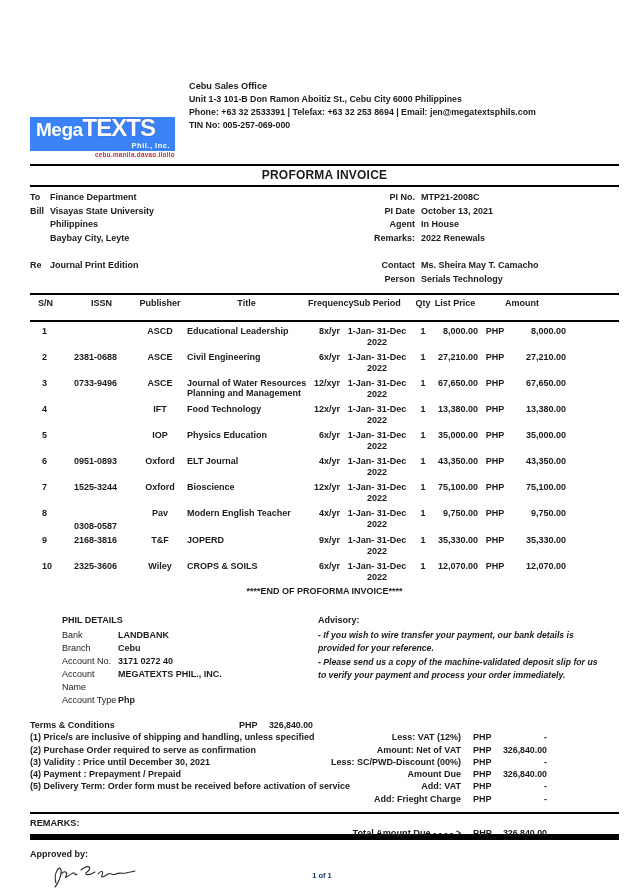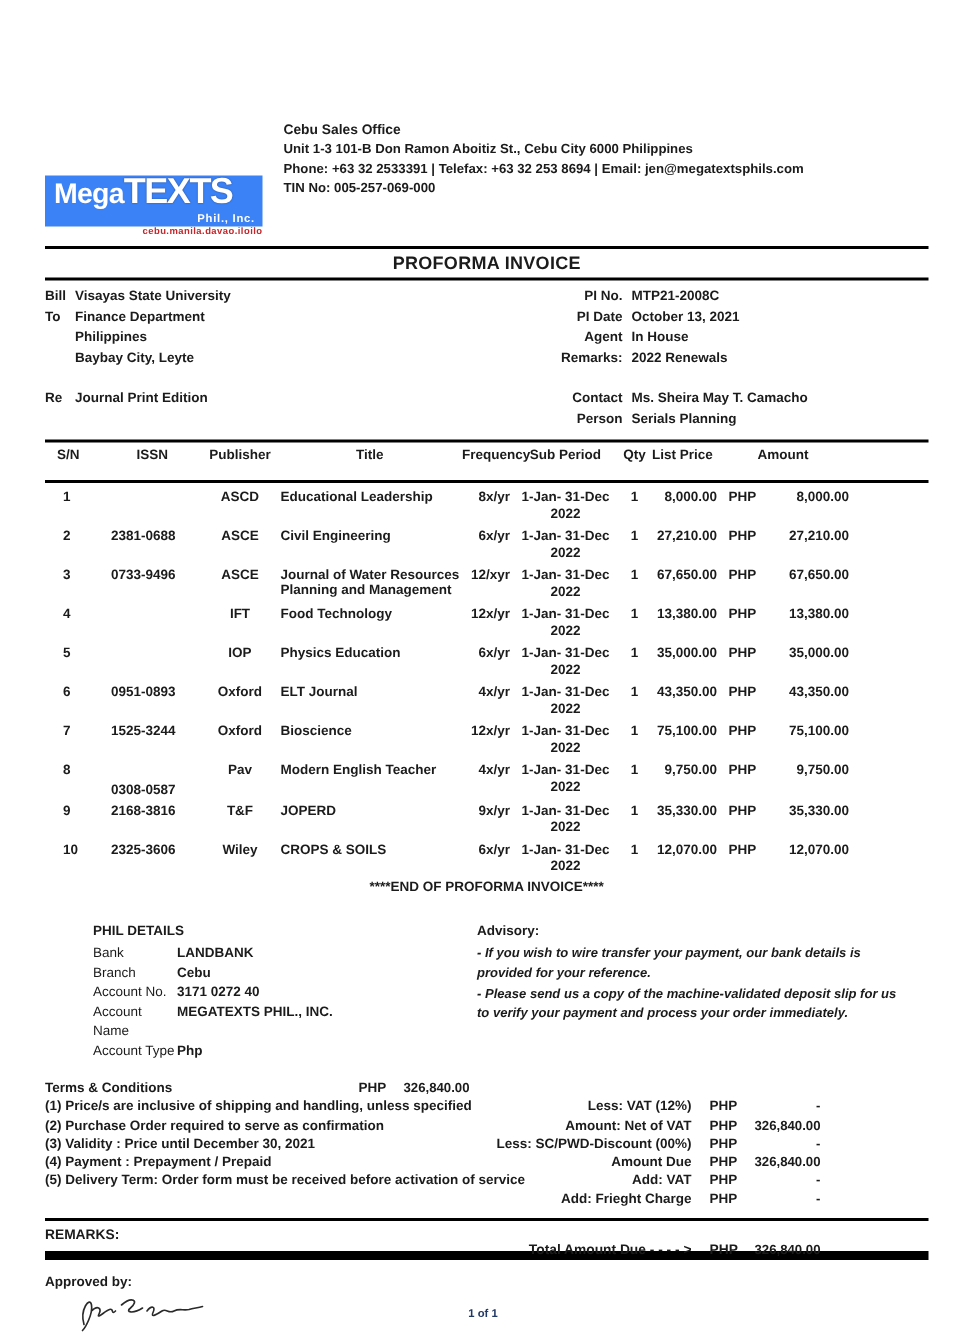--- a/index.html
+++ b/index.html
@@ -119,26 +119,26 @@
     </div>
 
     <div class="title-band">
       <div class="doc-title">PROFORMA INVOICE</div>
     </div>
 
     <div class="billto">
       <div class="bill-left">
         <div id="bill-rows">
             <div class="pair-row">
+              <span class="pair-label">To</span>
+              <span class="pair-text">Finance Department</span>
+            </div>
+            <div class="pair-row">
               <span class="pair-label">Bill</span>
               <span class="pair-text">Visayas State University</span>
-            </div>
-            <div class="pair-row">
-              <span class="pair-label">To</span>
-              <span class="pair-text">Finance Department</span>
             </div>
             <div class="pair-row">
               <span class="pair-label"></span>
               <span class="pair-text">Philippines</span>
             </div>
             <div class="pair-row">
               <span class="pair-label"></span>
               <span class="pair-text">Baybay City, Leyte</span>
             </div>
           </div>
@@ -166,21 +166,21 @@
               <span class="meta-value">2022 Renewals</span>
             </div>
           </div>
         <div id="contact-rows" class="gap-top">
             <div class="meta-row">
               <span class="meta-label">Contact</span>
               <span class="meta-value">Ms. Sheira May T. Camacho</span>
             </div>
             <div class="meta-row">
               <span class="meta-label">Person</span>
-              <span class="meta-value">Serials Planning</span>
+              <span class="meta-value">Serials Technology</span>
             </div>
           </div>
       </div>
     </div>
 
     <div class="ptable">
       <div id="table-head" class="tgrid thead">
           <div class="h sn">S/N</div>
           <div class="h issn">ISSN</div>
           <div class="h pub">Publisher</div>

